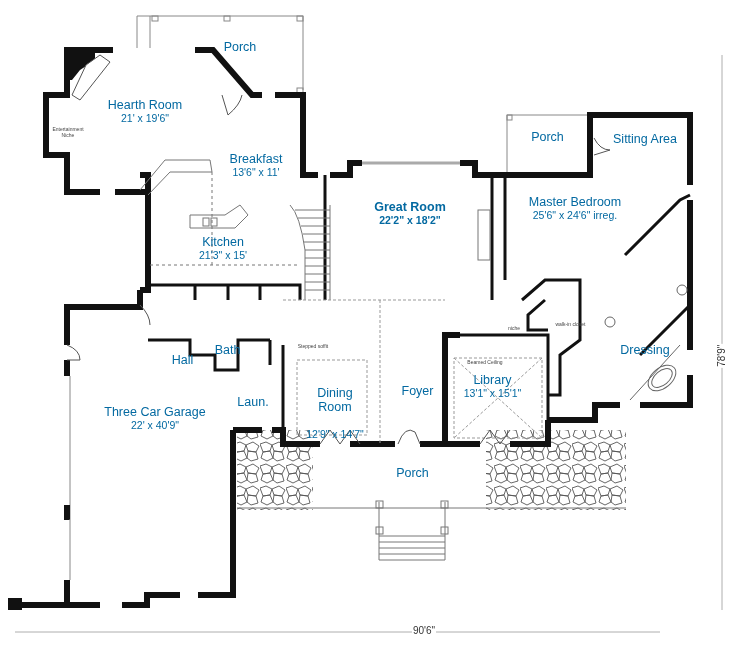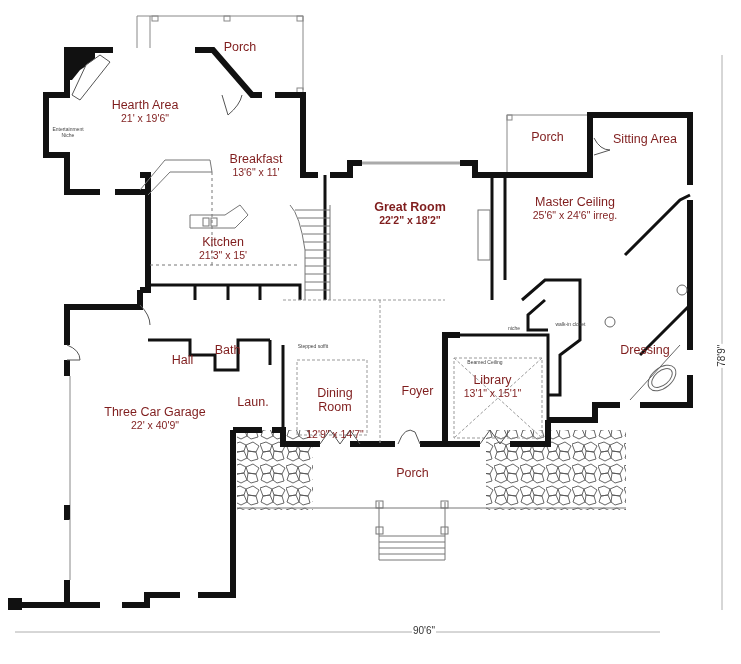--- a/index.html
+++ b/index.html
@@ -1,18 +1,18 @@
 <!DOCTYPE html>
 <html><head>
   <meta charset="utf-8">
   <style>
     html, body { margin: 0; padding: 0; background: #ffffff; }
     body { width: 741px; height: 664px; overflow: hidden; position: relative; font-family: "Liberation Sans", sans-serif; }
     #plan { position: absolute; left: 0; top: 0; width: 741px; height: 664px; }
-    .label { position: absolute; color: #7f1d1d; text-align: center; white-space: nowrap; font-family: "Liberation Sans", sans-serif; line-height: 1.15; }
+    .label { position: absolute; color: #0369a1; text-align: center; white-space: nowrap; font-family: "Liberation Sans", sans-serif; line-height: 1.15; }
     .room-name { font-size: 12.5px; }
     .room-dim { font-size: 10.5px; }
     .tiny { font-size: 5px; color: #444; }
     .dim-label { font-size: 10px; color: #333; background: #fff; padding: 0 1px; }
     .dim-vert { transform: rotate(-90deg); transform-origin: center; }
   </style>
 </head>
 <body>
 
 <svg id="plan" viewBox="0 0 741 664" xmlns="http://www.w3.org/2000/svg">
@@ -185,21 +185,21 @@
     <path d="M67 345 Q80 350 80 360 L67 360"></path>
     <path d="M594 138 Q600 150 610 150 L594 155"></path>
     <path d="M140 305 Q150 315 150 325"></path>
   </g>
 </svg>
 
 <div class="label" style="left:210px;top:40px;width:60px;">
   <div class="room-name">Porch</div>
 </div>
 <div class="label" style="left:95px;top:98px;width:100px;">
-  <div class="room-name">Hearth Area</div>
+  <div class="room-name">Hearth Room</div>
   <div class="room-dim">21' x 19'6"</div>
 </div>
 <div class="label" style="left:216px;top:120px;width:80px;margin-top:32px;">
   <div class="room-name">Breakfast</div>
   <div class="room-dim">13'6" x 11'</div>
 </div>
 <div class="label" style="left:188px;top:235px;width:70px;text-align:center;">
   <div class="room-name">Kitchen</div>
   <div class="room-dim">21'3" x 15'</div>
 </div>
@@ -207,21 +207,21 @@
   <div class="room-name">Great Room</div>
   <div class="room-dim">22'2" x 18'2"</div>
 </div>
 <div class="label" style="left:520px;top:130px;width:55px;">
   <div class="room-name">Porch</div>
 </div>
 <div class="label" style="left:605px;top:132px;width:80px;">
   <div class="room-name">Sitting Area</div>
 </div>
 <div class="label" style="left:520px;top:195px;width:110px;">
-  <div class="room-name">Master Ceiling</div>
+  <div class="room-name">Master Bedroom</div>
   <div class="room-dim">25'6" x 24'6" irreg.</div>
 </div>
 <div class="label" style="left:615px;top:303px;width:60px;margin-top:40px;">
   <div class="room-name">Dressing</div>
 </div>
 <div class="label" style="left:165px;top:305px;width:35px;margin-top:48px;">
   <div class="room-name">Hall</div>
 </div>
 <div class="label" style="left:210px;top:343px;width:35px;">
   <div class="room-name">Bath</div>

